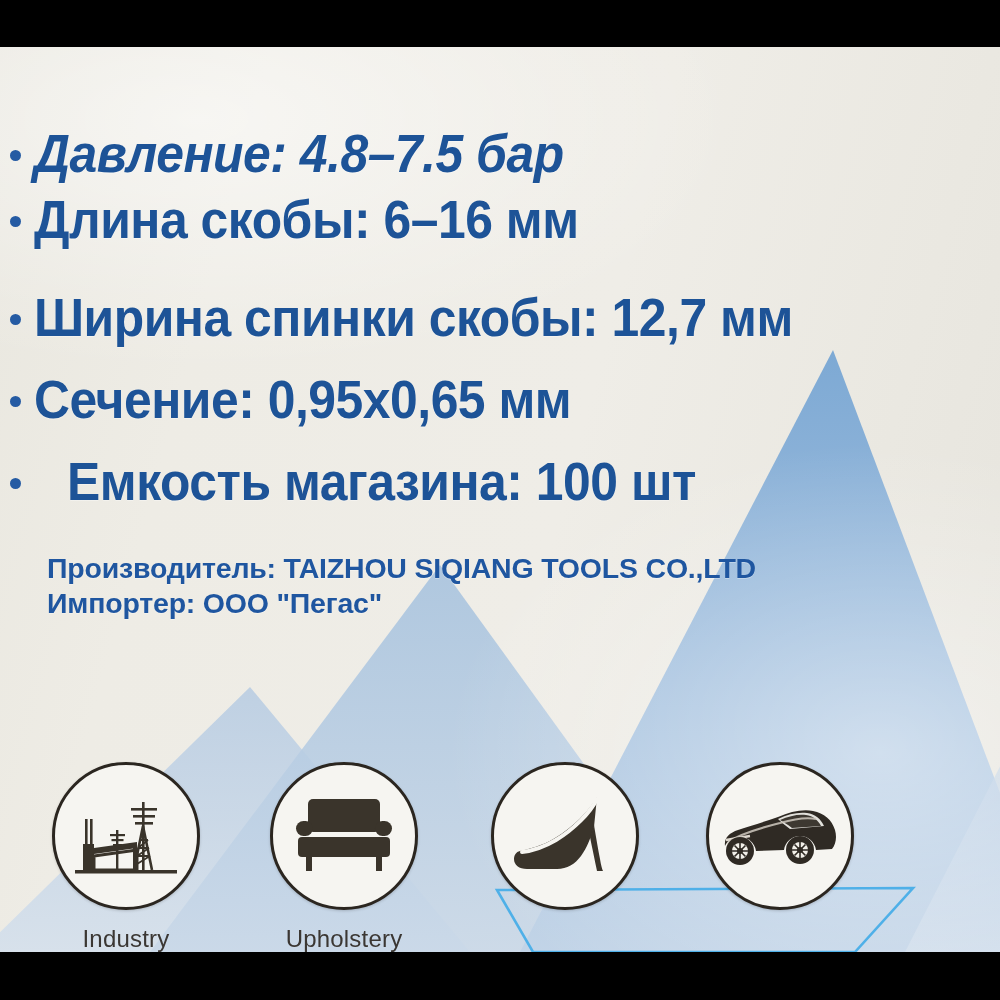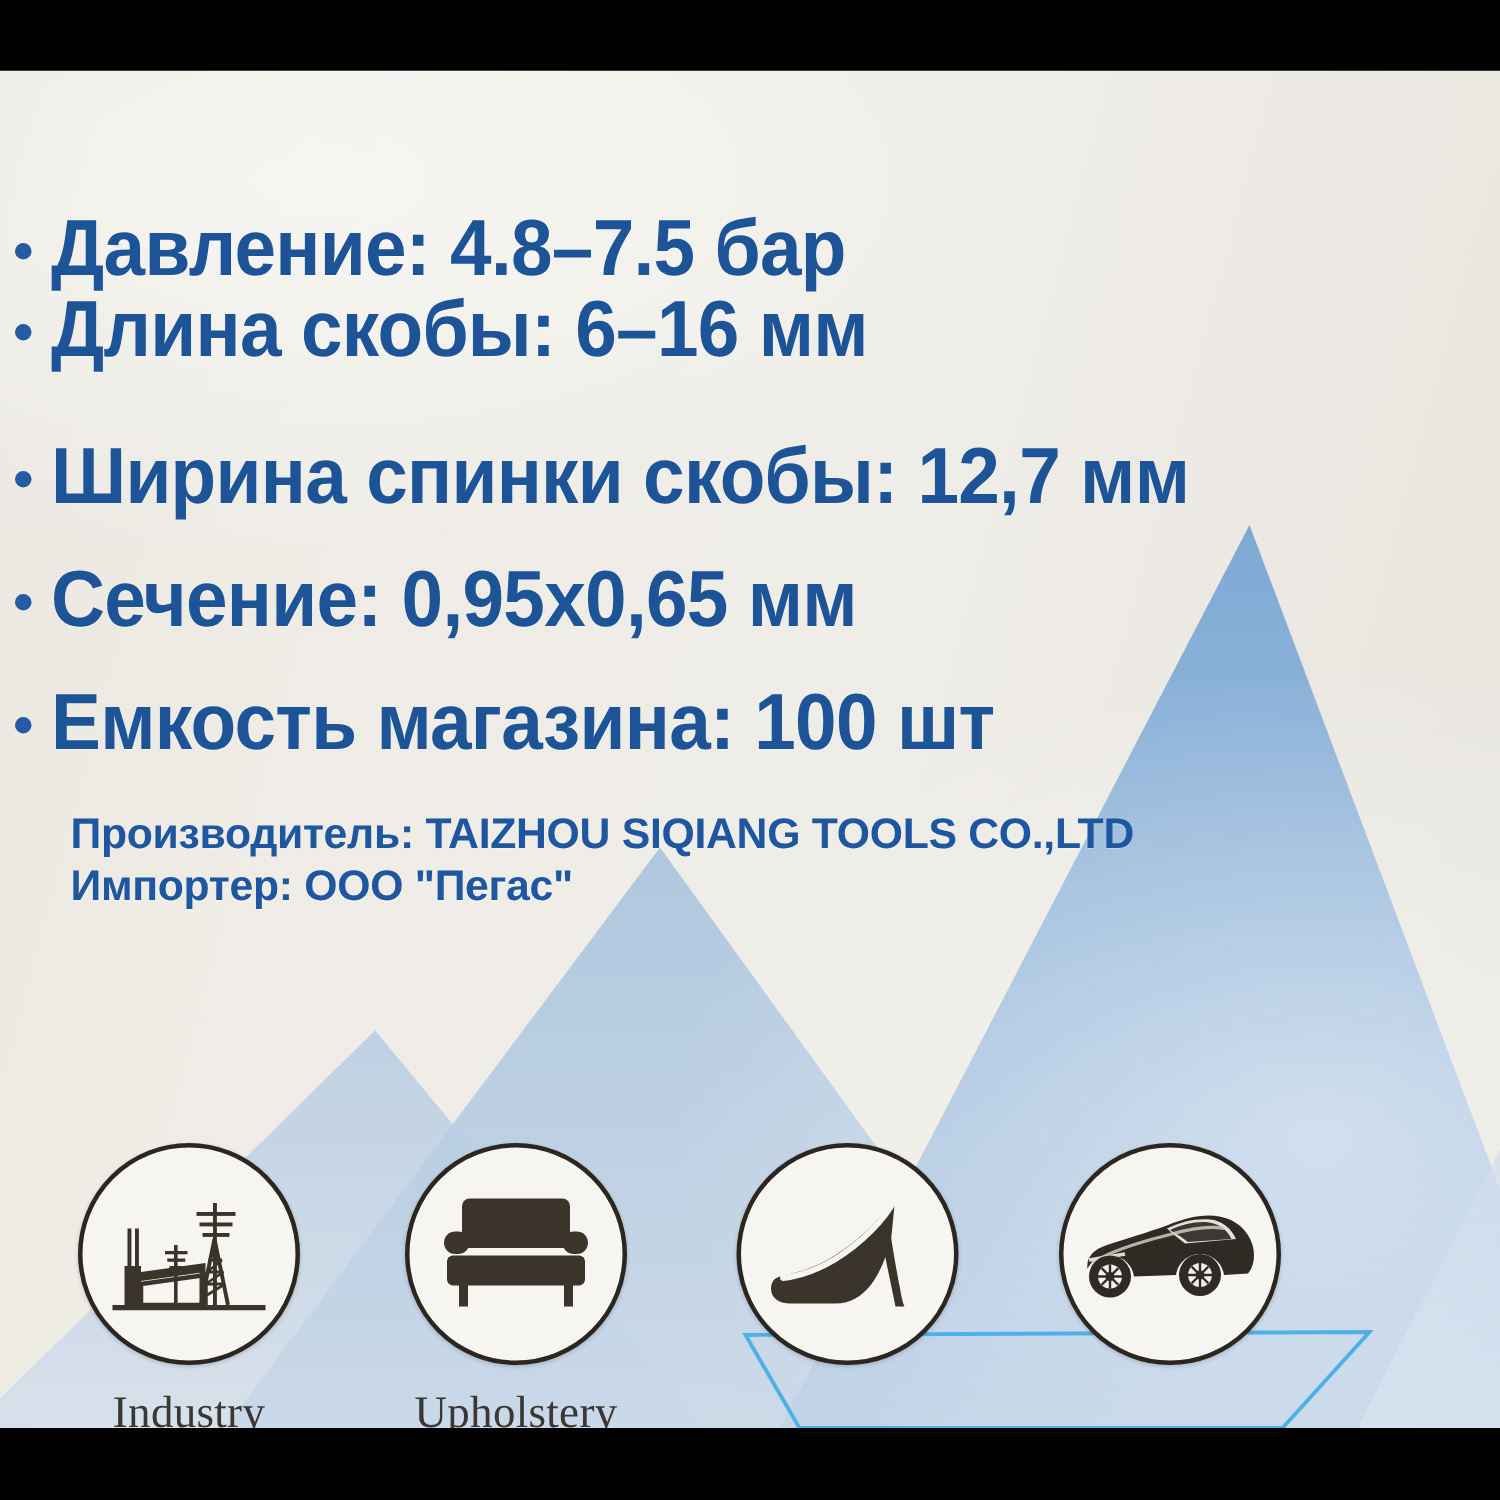--- a/index.html
+++ b/index.html
@@ -68,29 +68,29 @@
   .spec-text {
     color:#1d5397;
     font-family:"Liberation Sans", sans-serif;
     font-weight:700;
     letter-spacing:-0.5px;
     white-space:nowrap;
     text-shadow:0 1px 0 rgba(255,255,255,.35);
     transform:scaleX(.94);
     transform-origin:left center;
   }
-  .r0 { top:88px; }   .r0 .spec-text { font-size:53px; }
+  .r0 { top:76px;font-style:italic; }   .r0 .spec-text { font-size:53px; }
   .r1 { top:142px; }  .r1 .spec-text { font-size:53px; }
   .r2 { top:240px; }  .r2 .spec-text { font-size:53px; }
   .r3 { top:322px; }  .r3 .spec-text { font-size:53px; }
-  .r4 { top:404px; }  .r4 .spec-text { font-size:53px; }
+  .r4 { top:404px;gap:33px; }  .r4 .spec-text { font-size:53px; }
 
   
   .company-block {
-    position:absolute; left:47px; top:492px;
+    position:absolute; left:47px; top:504px;
     z-index:20;
   }
   .company-line {
     color:#1f56a0;
     font-family:"Liberation Sans", sans-serif;
     font-weight:700;
     font-size:28.5px;
     line-height:35px;
     white-space:nowrap;
     letter-spacing:-0.2px;
@@ -114,22 +114,22 @@
     border-radius:50%;
     background:#f6f5f1;
     border:3px solid #2b2620;
     display:flex; align-items:center; justify-content:center;
     box-shadow:0 1px 3px rgba(0,0,0,.18);
     overflow:hidden;
   }
   .app-circle svg { display:block; }
   .app-label {
     margin-top:15px;
-    font-family:Liberation Serif, serif;
-    font-size:30px;
+    font-family:Liberation Sans, sans-serif;
+    font-size:24px;
     font-weight:400;
     color:#3b3733;
     letter-spacing:.2px;
     white-space:nowrap;
   }
 
   
   .cyan-outline { position:absolute; left:0; top:0; width:1000px; height:905px; z-index:22; pointer-events:none; }
 </style>
 </head>

